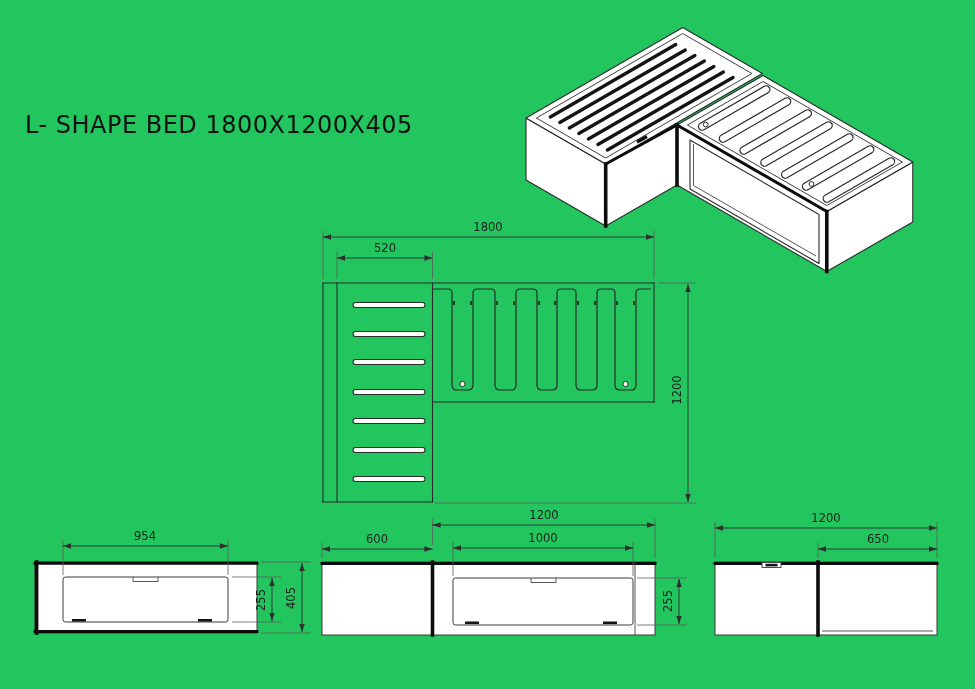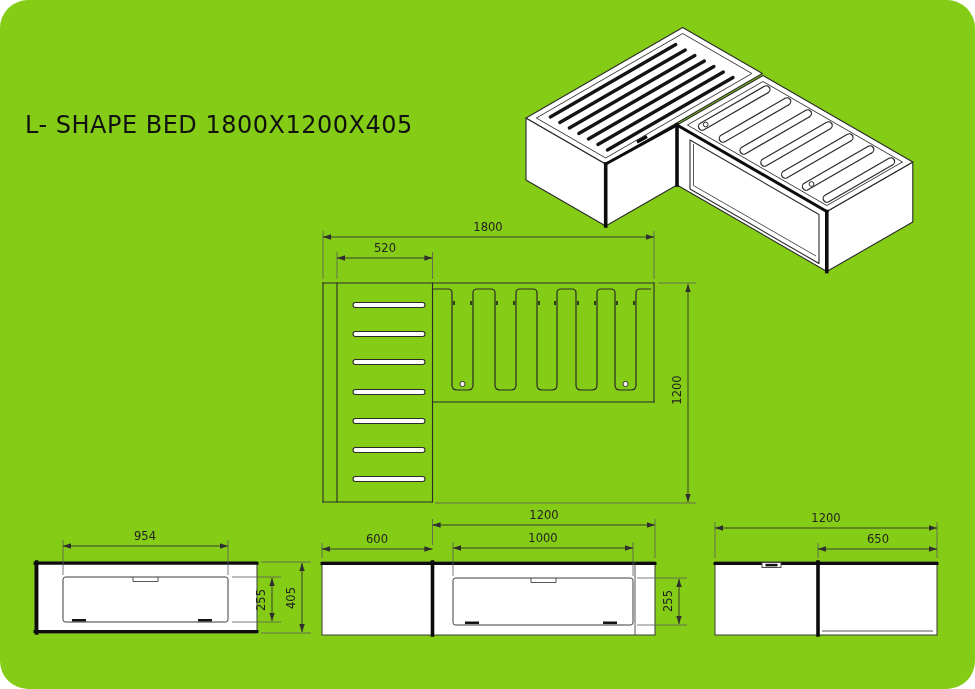--- a/index.html
+++ b/index.html
@@ -1,17 +1,17 @@
 <!DOCTYPE html>
 <html><head>
 <meta charset="utf-8">
 <style>
   html,body{margin:0;padding:0;background:#ffffff;}
-  .stage{position:relative;width:975px;height:689px;background:#84cc16;overflow:hidden;
-         font-family:"DejaVu Sans",sans-serif;border-radius:28px;}
+  .stage{position:relative;width:975px;height:689px;background:#22c55e;overflow:hidden;
+         font-family:"DejaVu Sans",sans-serif;}
   svg text{font-family:"DejaVu Sans",sans-serif;fill:#1c1c1c;}
   .title-txt{font-size:24px;letter-spacing:.5px;fill:#111;}
   .dimtxt{font-size:11.5px;fill:#222;}
   .face{fill:#ffffff;stroke:#2b2b2b;stroke-width:1.1;stroke-linejoin:round;}
   .ln{stroke:#2b2b2b;stroke-width:1.1;fill:none;stroke-linecap:square;}
   .thin{stroke:#444;stroke-width:.9;fill:none;}
   .thk{stroke:#0c0c0c;stroke-width:3;fill:none;stroke-linecap:square;}
   .thkv{stroke:#0c0c0c;stroke-width:3.6;fill:none;stroke-linecap:square;}
   .dim{stroke:#2f2f2f;stroke-width:.9;fill:none;}
   .ext{stroke:#5a5a5a;stroke-width:.8;fill:none;}

